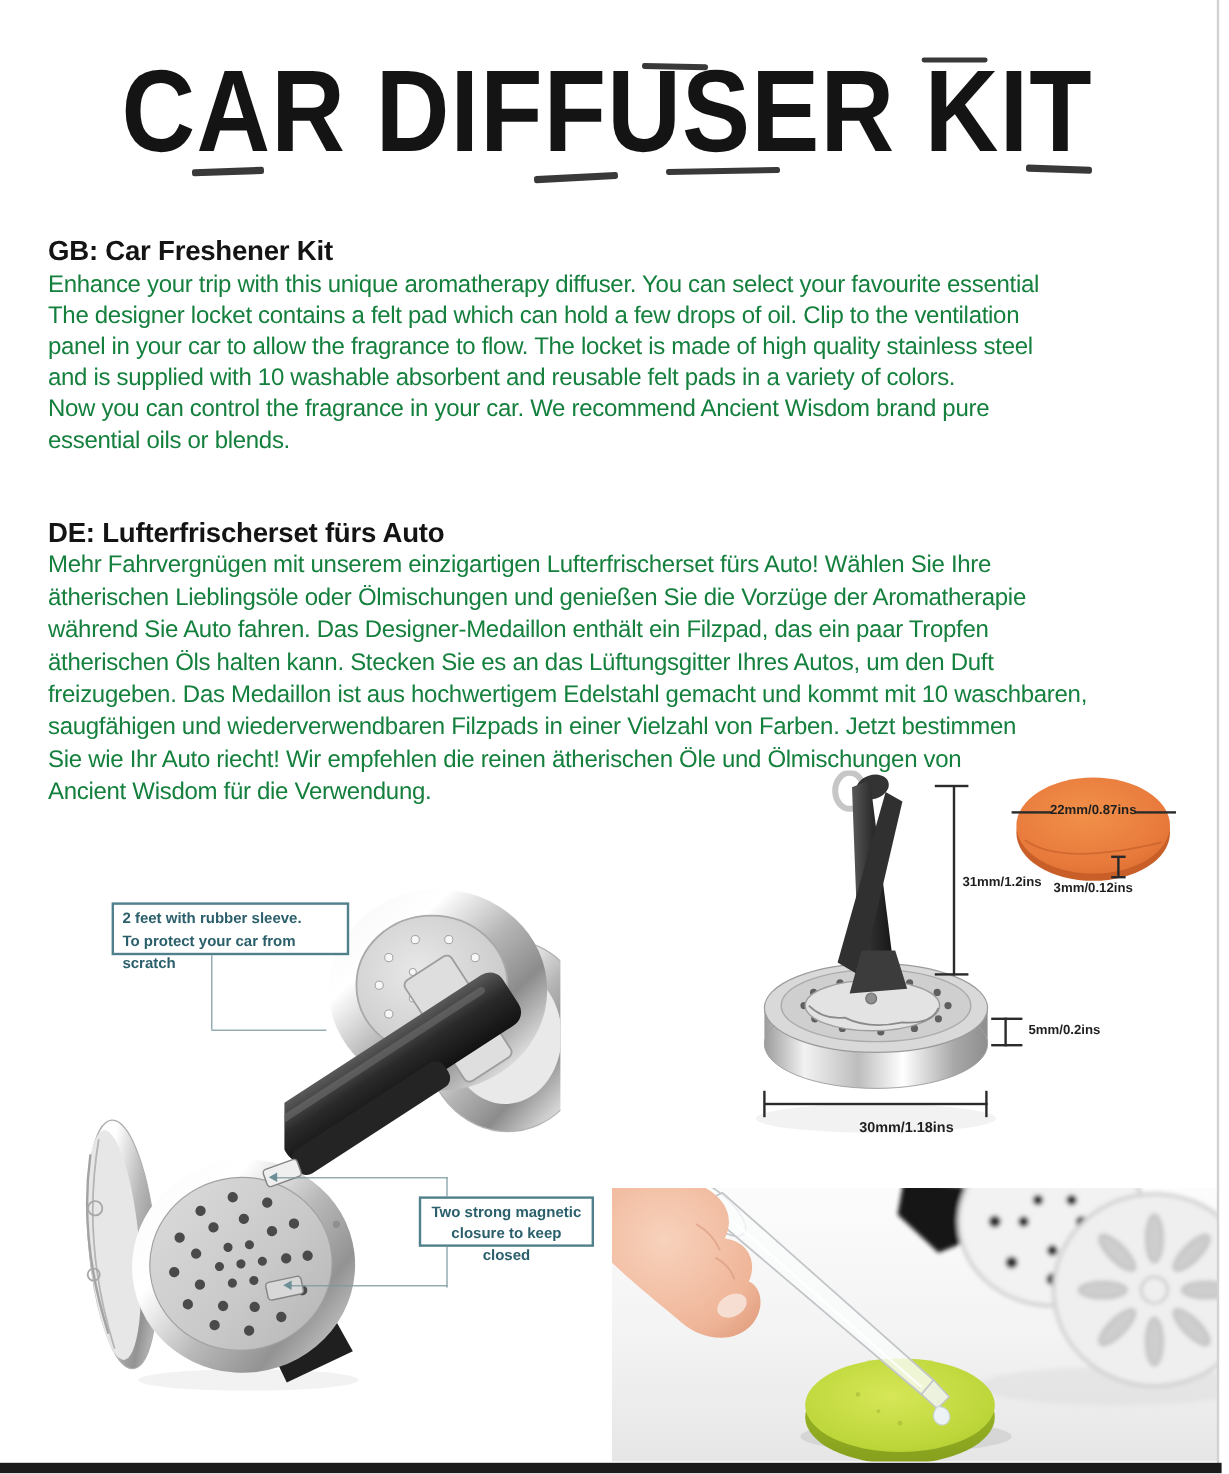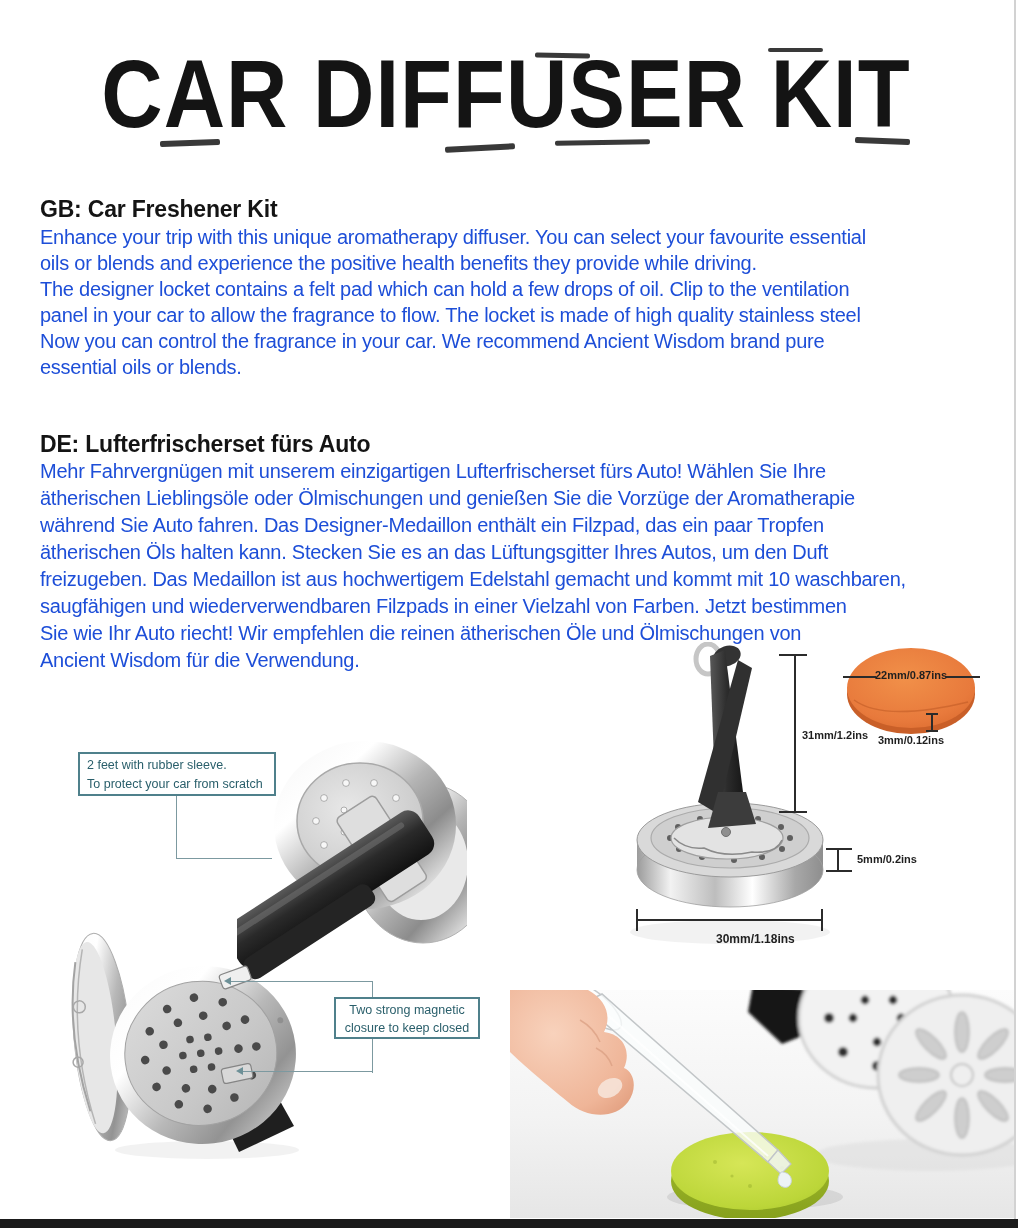--- a/index.html
+++ b/index.html
@@ -7,26 +7,26 @@
         font-family:"Liberation Sans", sans-serif;color:#191919;}
   
   .title{position:absolute;left:0;right:12px;top:38px;text-align:center;
          font-size:85px;font-weight:700;letter-spacing:1px;color:#141414;
          transform:scaleY(1.14);transform-origin:top center;white-space:nowrap;}
   .speck{position:absolute;background:#161616;border-radius:2px;opacity:.85;}
   
   .heading{position:absolute;left:40px;font-size:23px;font-weight:700;color:#141414;
            letter-spacing:-0.2px;white-space:nowrap;}
   .para{position:absolute;left:40px;letter-spacing:-0.25px;}
-  .para div{white-space:nowrap;font-size:20px;color:#1d4ed8;}
+  .para div{white-space:nowrap;font-size:20px;color:#15803d;}
   .para.gb div{line-height:26px;}
   .para.de div{line-height:27px;}
   
   .callout{position:absolute;background:#ffffff;border:2px solid #4f808b;color:#2a5f6b;
-           font-weight:400;box-sizing:border-box;}
+           font-weight:700;box-sizing:border-box;margin-left:15px;}
   .callout-rubber{left:78px;top:752px;width:198px;height:44px;font-size:12.5px;
                   line-height:19px;padding:2px 7px;text-align:left;}
   .callout-magnet{left:334px;top:997px;width:146px;height:42px;font-size:12.5px;
                   line-height:18px;padding:2px 4px;text-align:center;z-index:5;}
   .tealline{position:absolute;background:#7c99a0;}
   .teal-arrow{position:absolute;width:0;height:0;border-top:4px solid transparent;
               border-bottom:4px solid transparent;border-right:7px solid #6d9097;}
   
   .dline{position:absolute;background:#2b2b2b;}
   .dlabel{position:absolute;font-size:11px;font-weight:700;color:#1f1f1f;white-space:nowrap;}
@@ -45,23 +45,23 @@
   <div class="speck" style="left:160px;top:140px;width:60px;height:6px;transform:rotate(-2deg);"></div>
   <div class="speck" style="left:445px;top:145px;width:70px;height:6px;transform:rotate(-3deg);"></div>
   <div class="speck" style="left:535px;top:53px;width:55px;height:5px;transform:rotate(1deg);"></div>
   <div class="speck" style="left:768px;top:48px;width:55px;height:4px;"></div>
   <div class="speck" style="left:855px;top:138px;width:55px;height:6px;transform:rotate(2deg);"></div>
   <div class="speck" style="left:555px;top:140px;width:95px;height:5px;transform:rotate(-1deg);"></div>
 
   <div class="heading" style="top:196px;">GB: Car Freshener Kit</div>
   <div class="para gb" style="top:224px;">
     <div>Enhance your trip with this unique aromatherapy diffuser. You can select your favourite essential</div>
-    <div>oils or blends and experience the positive health benefits they provide while driving.</div>
     <div>The designer locket contains a felt pad which can hold a few drops of oil. Clip to the ventilation</div>
     <div>panel in your car to allow the fragrance to flow. The locket is made of high quality stainless steel</div>
+    <div>and is supplied with 10 washable absorbent and reusable felt pads in a variety of colors.</div>
     <div>Now you can control the fragrance in your car. We recommend Ancient Wisdom brand pure</div>
     <div>essential oils or blends.</div>
   </div>
 
   <div class="heading" style="top:431px;text-align:center;">DE: Lufterfrischerset fürs Auto</div>
   <div class="para de" style="top:458px;">
     <div>Mehr Fahrvergnügen mit unserem einzigartigen Lufterfrischerset fürs Auto! Wählen Sie Ihre</div>
     <div>ätherischen Lieblingsöle oder Ölmischungen und genießen Sie die Vorzüge der Aromatherapie</div>
     <div>während Sie Auto fahren. Das Designer-Medaillon enthält ein Filzpad, das ein paar Tropfen</div>
     <div>ätherischen Öls halten kann. Stecken Sie es an das Lüftungsgitter Ihres Autos, um den Duft</div>

